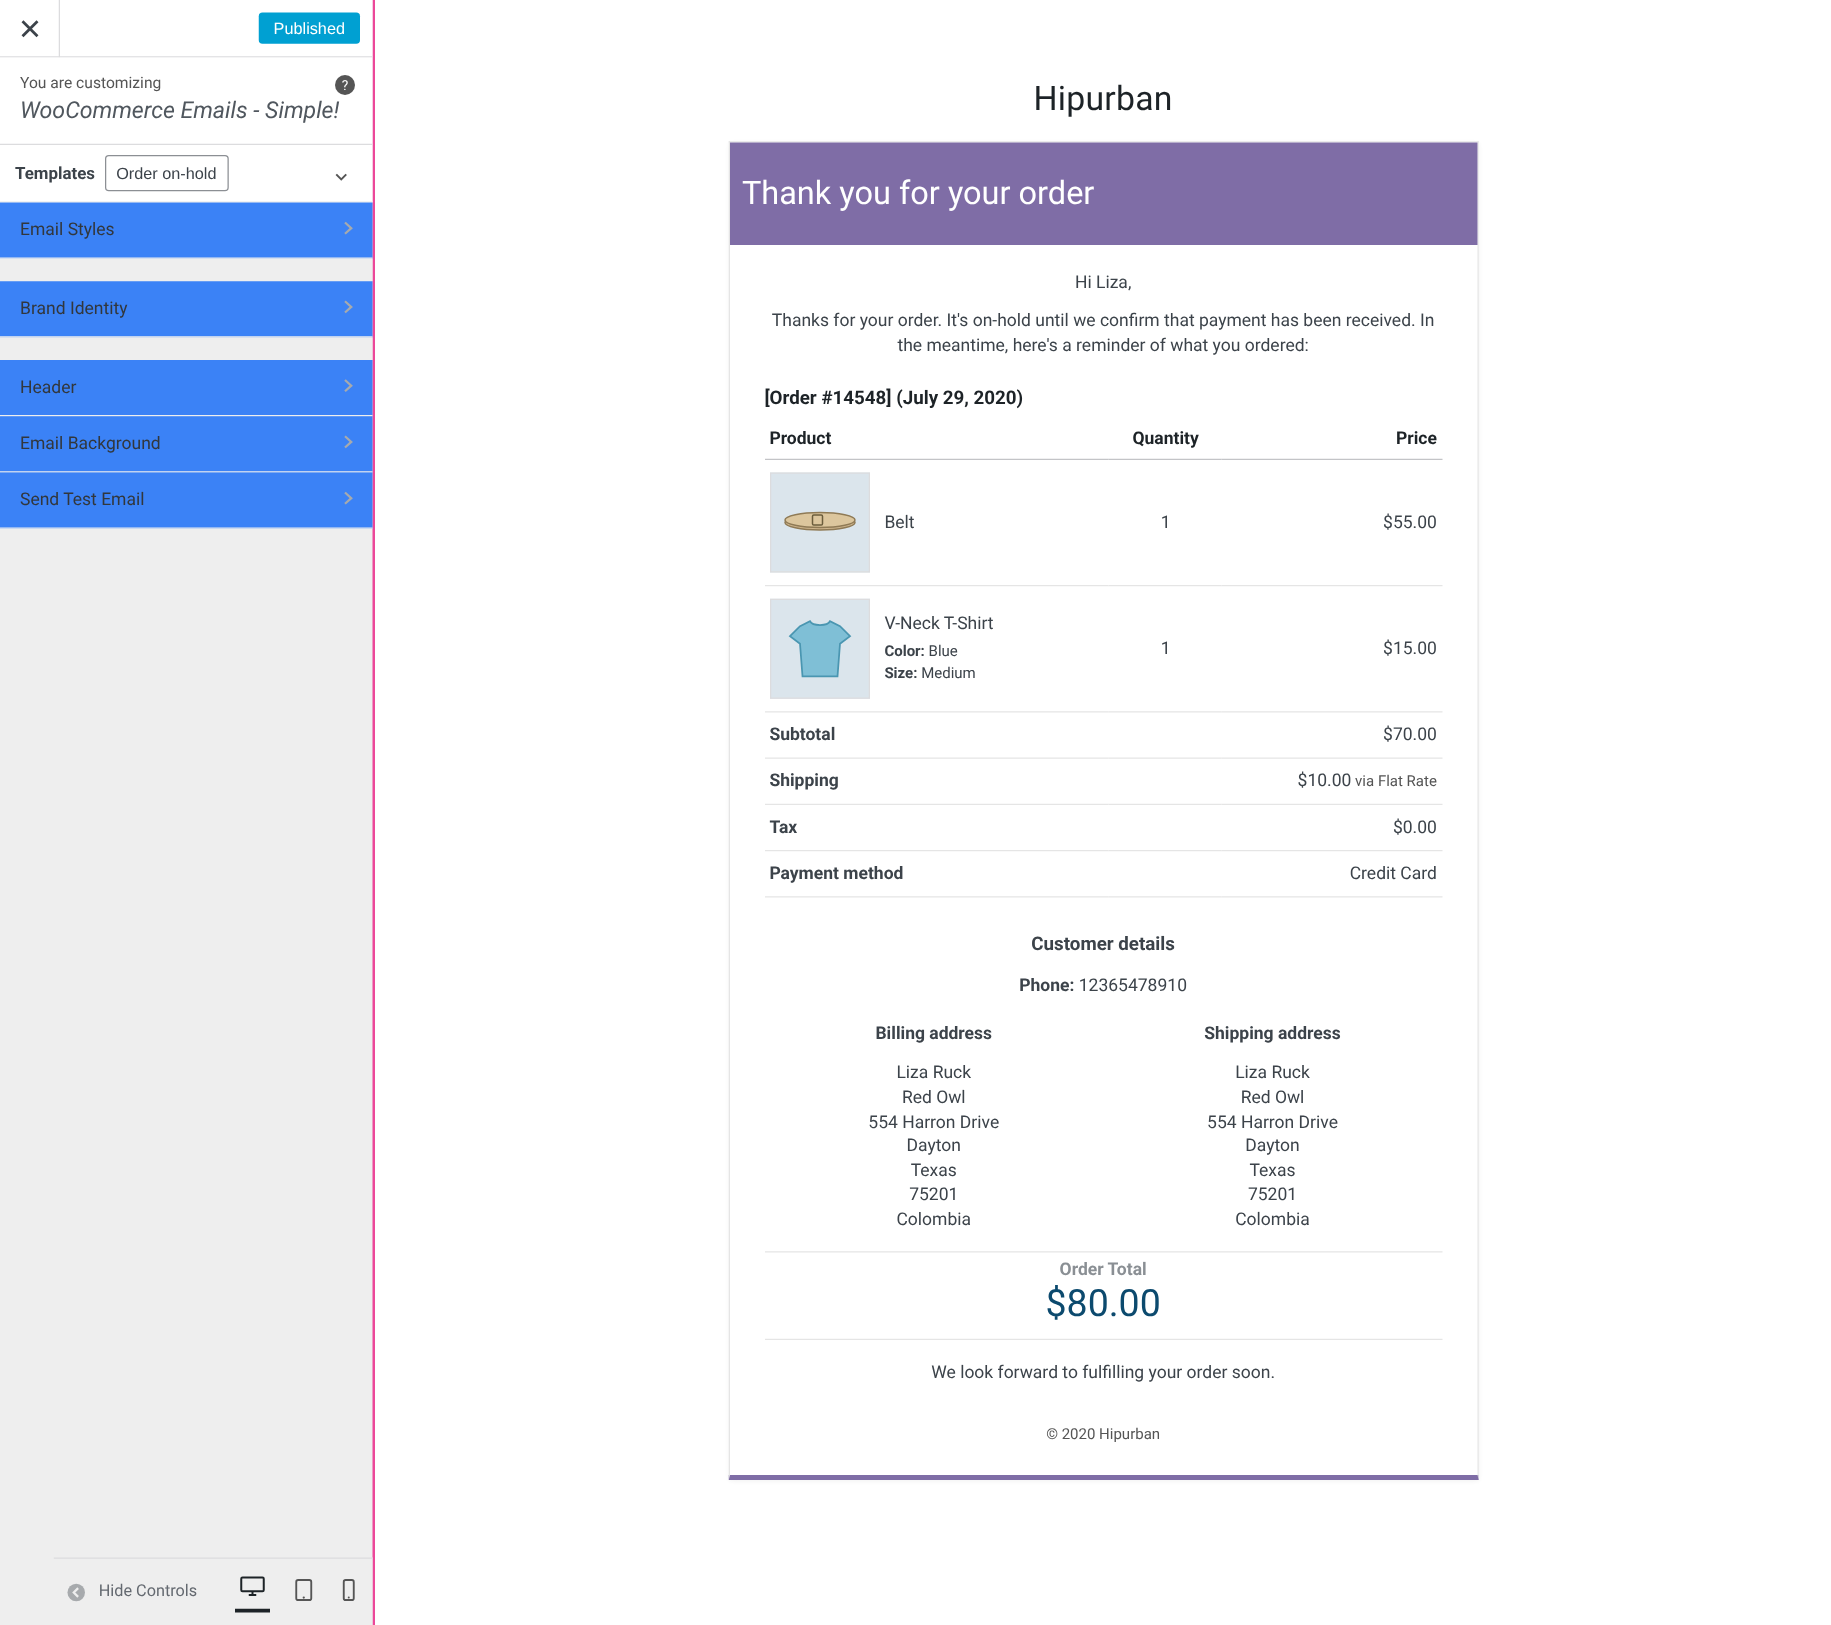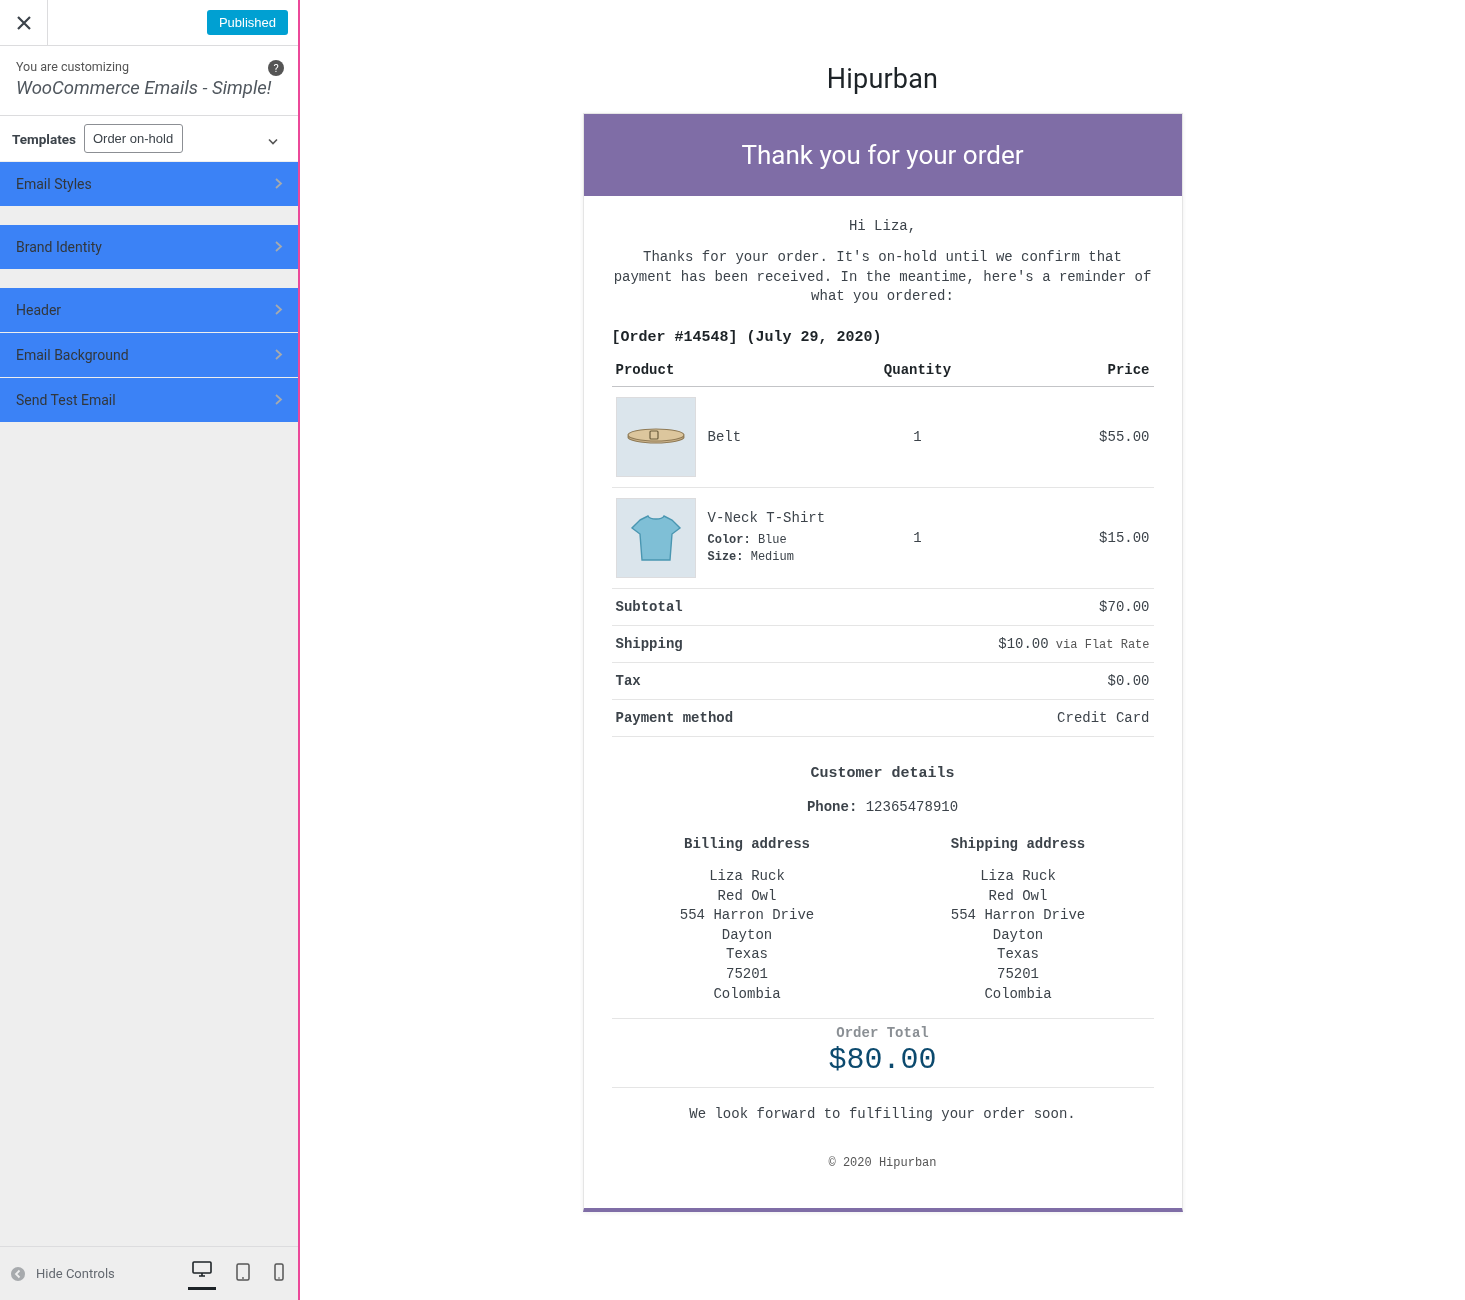--- a/index.html
+++ b/index.html
@@ -17,33 +17,33 @@
     .sb-help { position: absolute; right: 14px; top: 14px; width: 16px; height: 16px; border-radius: 50%; background: #555; color: #fff; font-size: 11px; display: flex; align-items: center; justify-content: center; cursor: pointer; }
     .sb-row { background: #3b82f6; border-bottom: 1px solid #eee; padding: 14px 16px; display: flex; align-items: center; justify-content: space-between; font-size: 14px; color: #32373c; cursor: pointer; text-align: right; }
     .sb-templates { display: flex; align-items: center; padding: 8px 10px 8px 12px; background: #fff; border-bottom: 1px solid #eee; gap: 8px; }
     .sb-templates-label { font-weight: 700; font-size: 13.5px; }
     .sb-templates select { flex: 1; padding: 6px 8px; border: 1px solid #8c8f94; border-radius: 3px; font-size: 13px; color: #3c434a; background: #fff; appearance: none; -webkit-appearance: none; }
     .sel-wrap { position: relative; flex: 1; }
     .sel-wrap .chev { position: absolute; right: 10px; top: 50%; transform: translateY(-50%); pointer-events: none; color: #555; }
     .sb-chevron { color: #a7aaad; }
     .sb-spacer { height: 18px; background: #eee; }
 
-    .sb-footer { margin-top: auto; background: #eee; border-top: 1px solid #dcdcde; padding: 10px 10px; display: flex; align-items: center; justify-content: space-between; }
+    .sb-footer { margin-top: auto; background: #eee; border-top: 1px solid #dcdcde; padding: 10px 10px; display: flex; align-items: center; justify-content: space-between; margin-left: 43px; }
     .sb-hide { display: flex; align-items: center; gap: 10px; color: #646970; font-size: 13px; cursor: pointer; }
     .sb-devices { display: flex; gap: 16px; align-items: center; }
     .dev { cursor: pointer; color: #555; padding: 4px; }
     .dev.active { border-bottom: 3px solid #1d2327; padding-bottom: 6px; }
 
     
     .preview { flex: 1; background: #fff; display: flex; justify-content: center; padding: 8px 0 8px; overflow: auto; }
     .email-wrap { width: 600px; margin-top: 55px; }
     .brand { text-align: center; font-size: 27px; color: #1d2327; font-weight: 400; letter-spacing: .2px; }
     .card { margin-top: 18px; border: 1px solid #e5e5e5; box-shadow: 0 1px 4px rgba(0,0,0,.07); background: #fff; border-bottom: 4px solid #7f6da6; }
-    .card-header { background: #7f6da6; color: #fff; padding: 26px 10px; text-align: center; font-size: 26px; font-weight: 400; }
-    .card-body { padding: 22px 28px 30px; font-size: 14px; color: #3c434a; font-family: Liberation Mono, monospace; }
+    .card-header { background: #7f6da6; color: #fff; padding: 26px 10px; text-align: left; font-size: 26px; font-weight: 400; }
+    .card-body { padding: 22px 28px 18px; font-size: 14px; color: #3c434a; }
     .greet { text-align: center; margin-bottom: 14px; }
     .intro { text-align: center; line-height: 1.4; }
     .order-no { font-weight: 700; margin-top: 22px; margin-bottom: 8px; font-size: 15px; color: #1d2327; }
     table.order { width: 100%; border-collapse: collapse; font-size: 14px; }
     table.order th { text-align: left; font-weight: 700; padding: 8px 4px 8px; border-bottom: 1px solid #c3c4c7; color: #1d2327; }
     table.order th:nth-child(2) { text-align: center; }
     table.order th:nth-child(3), table.order td.price { text-align: right; }
     table.order td { padding: 10px 4px; border-bottom: 1px solid #e5e5e5; vertical-align: middle; }
     .prod-row td { padding: 12px 4px; }
     .prod { display: flex; align-items: center; gap: 12px; }

